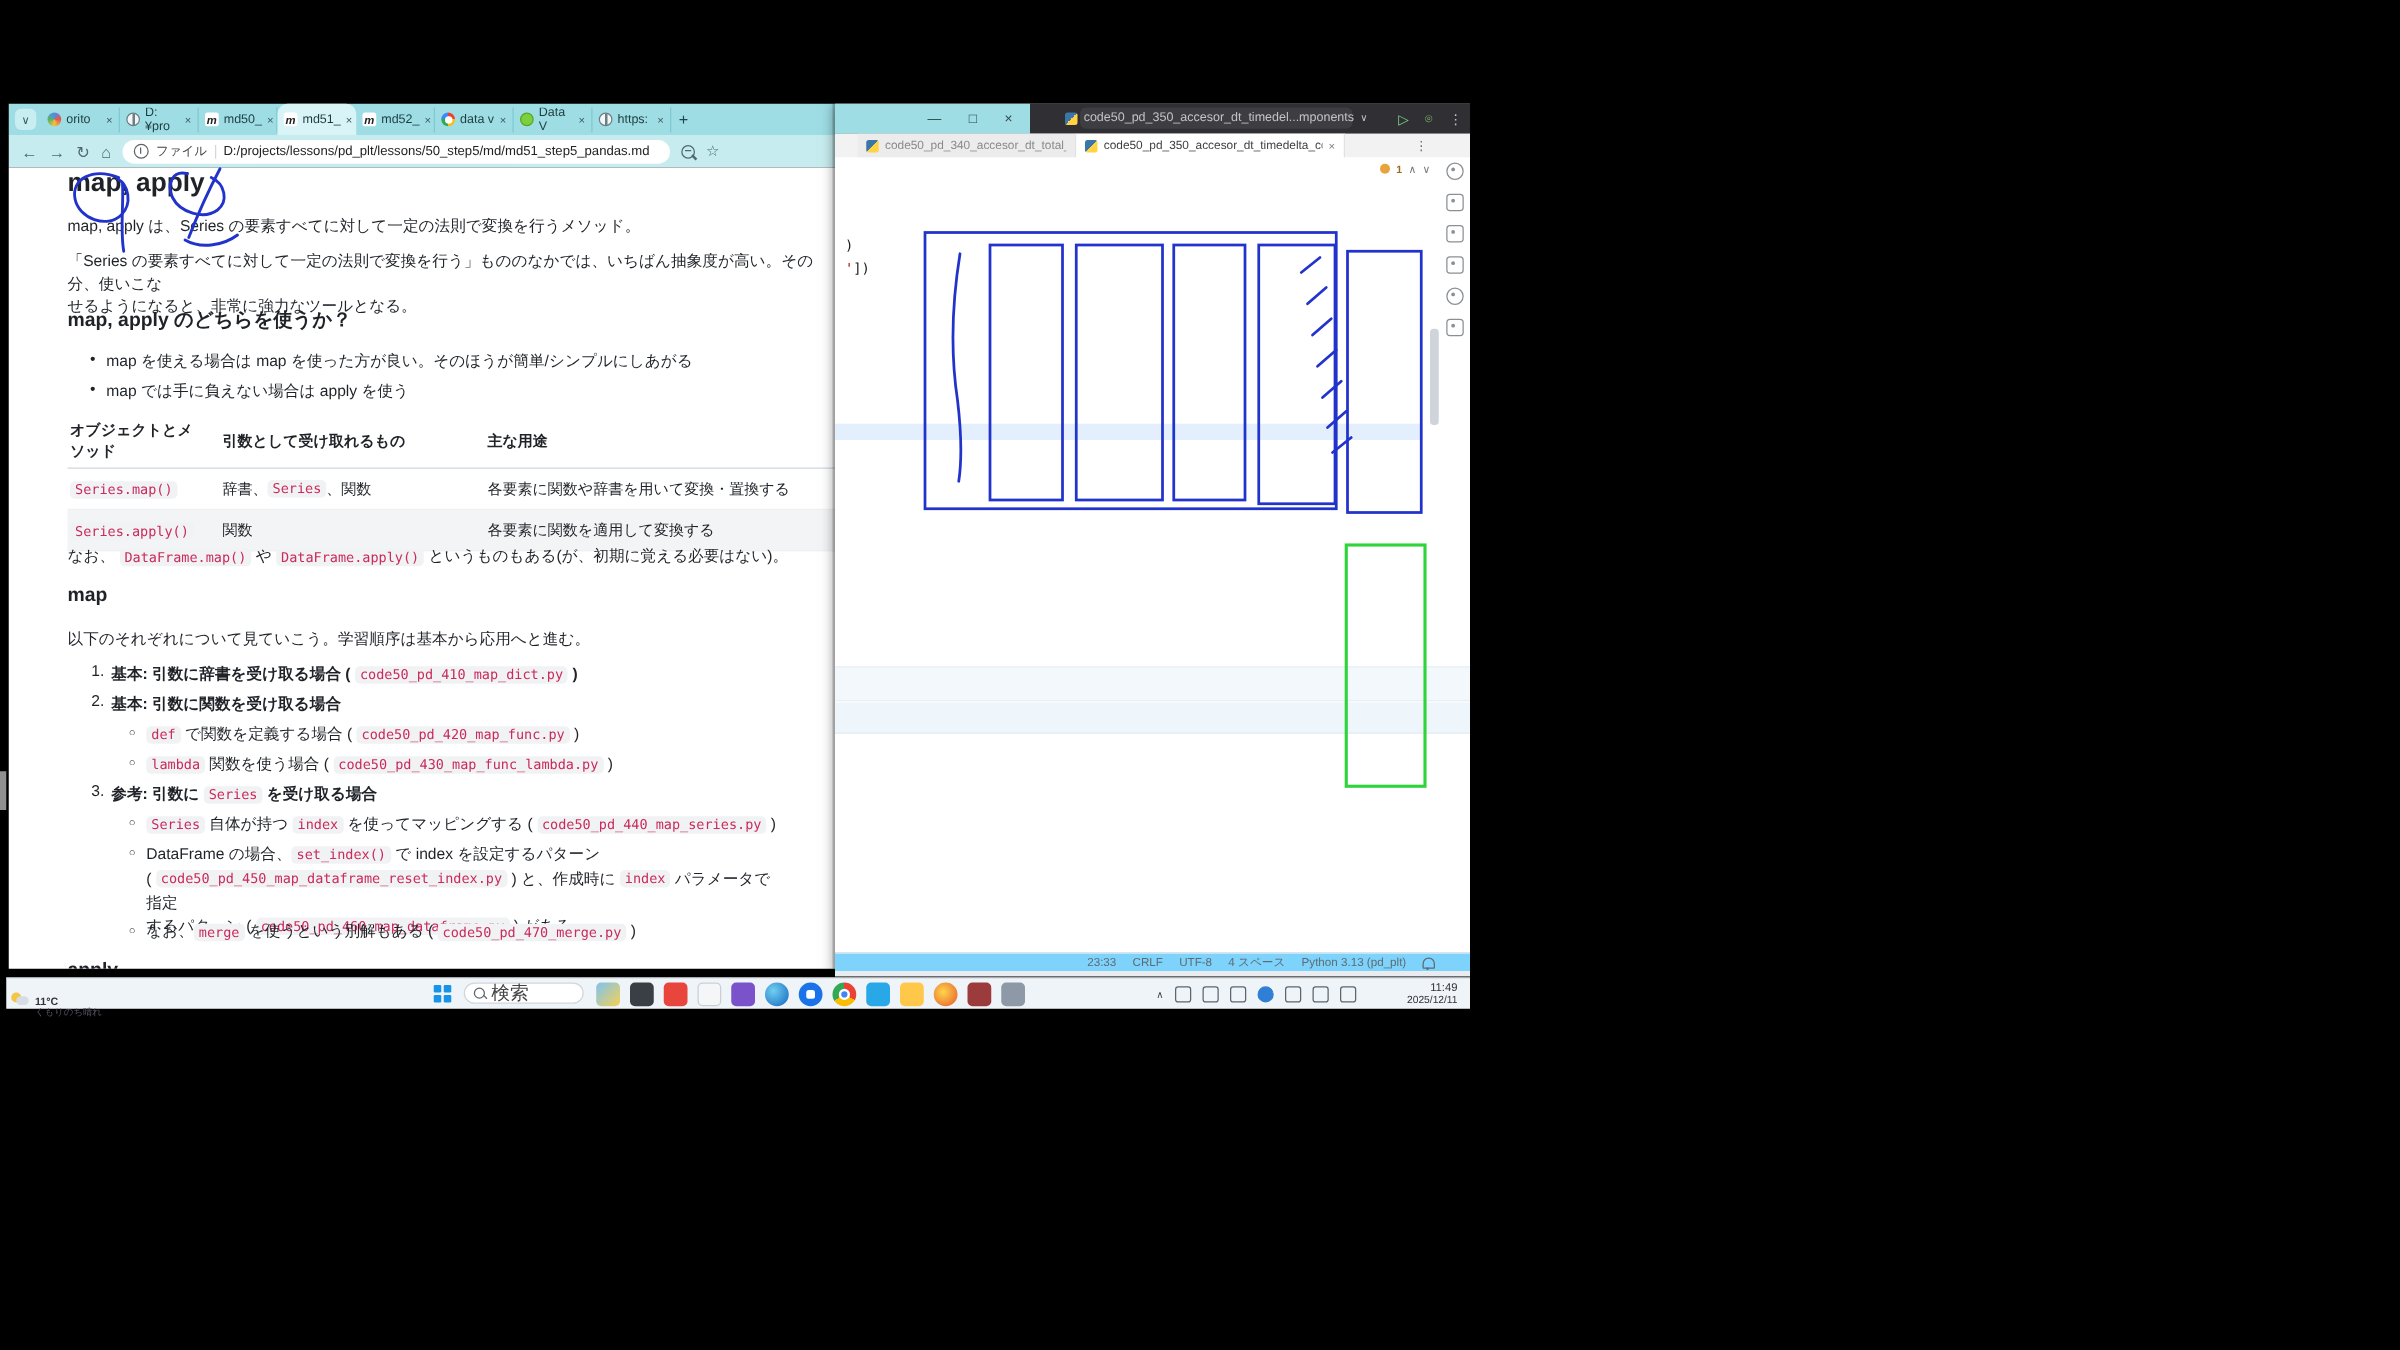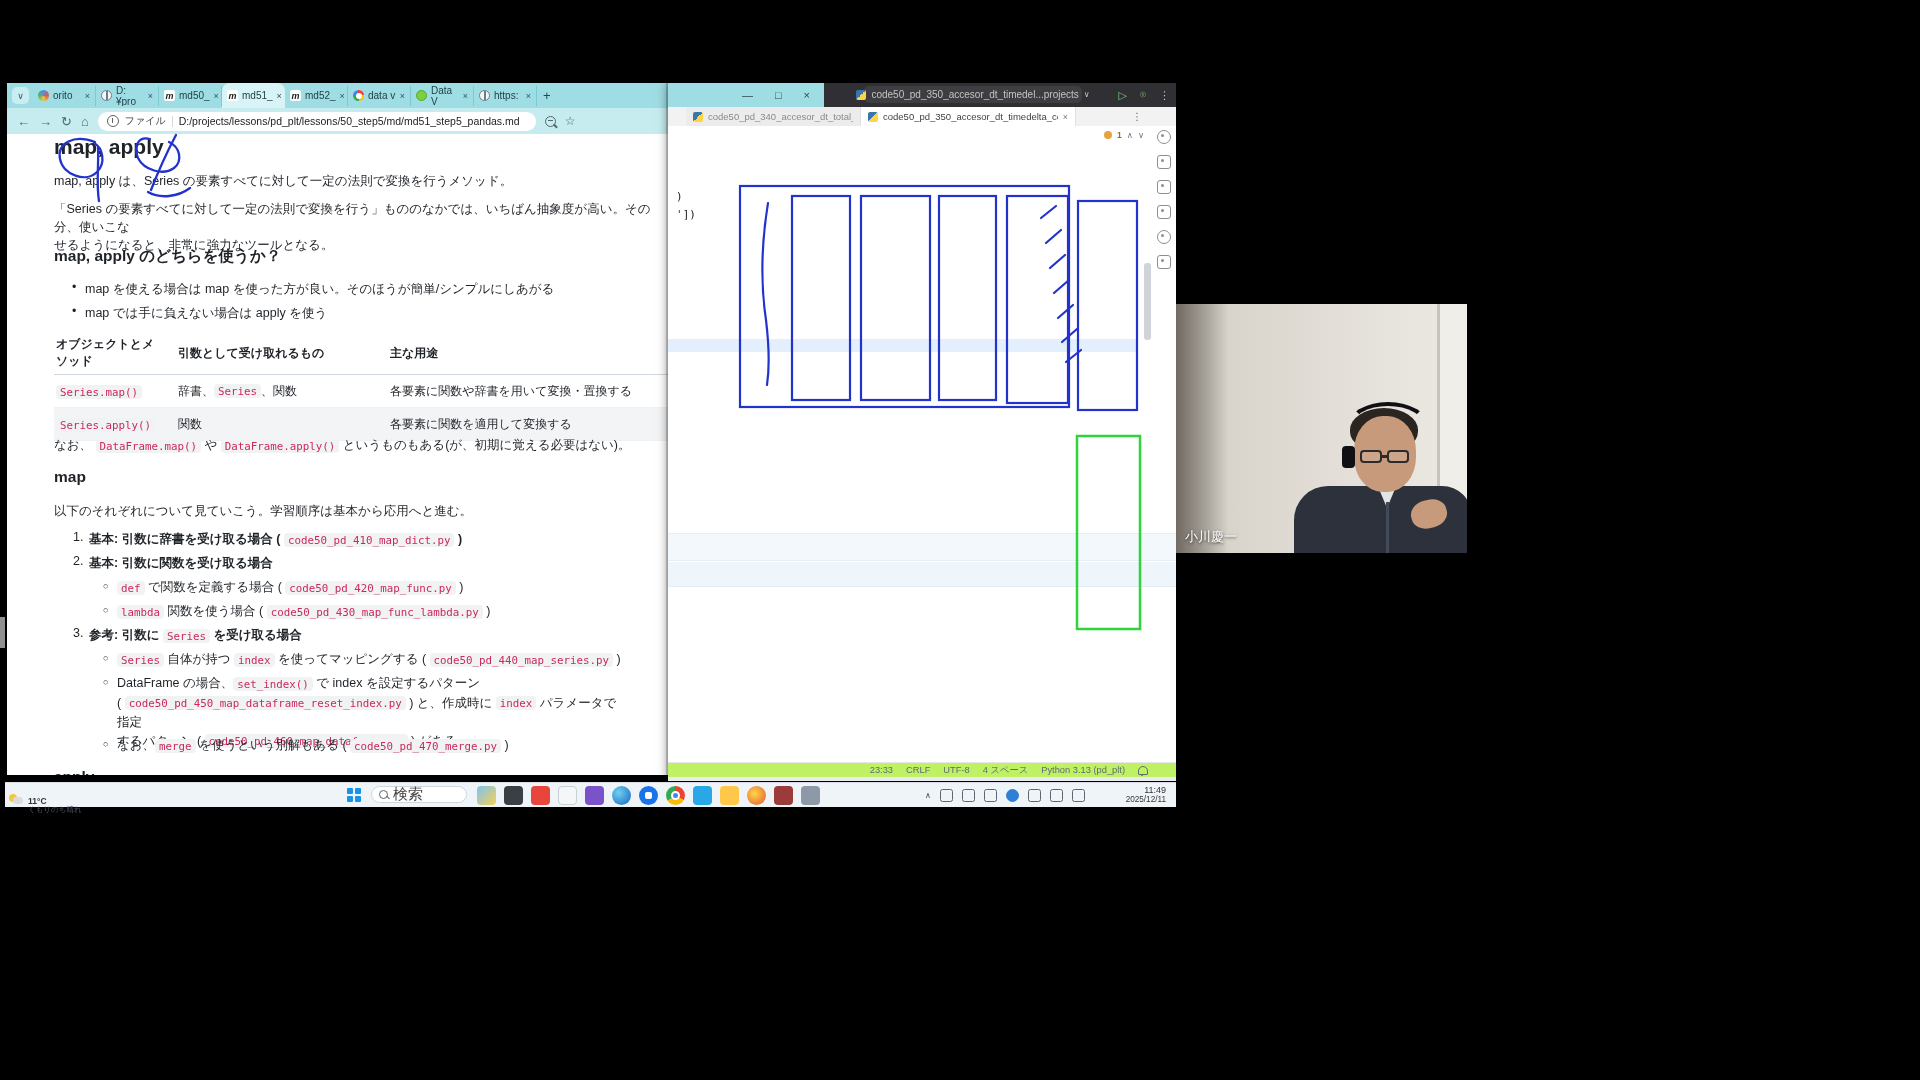--- a/index.html
+++ b/index.html
@@ -73,21 +73,21 @@
   .hl-band2{position:absolute;left:0;top:407px;width:508px;height:26px;background:#f3f8fc;border-top:1px solid #e7eef5;border-bottom:1px solid #e7eef5;}
   .hl-band3{position:absolute;left:0;top:436px;width:508px;height:24px;background:#eef5fb;border-bottom:1px solid #e4ecf4;}
   .vscroll{position:absolute;left:476px;top:137px;width:7px;height:77px;background:#cfd4da;border-radius:3px;}
   .side-strip{position:absolute;left:487px;top:4px;width:18px;display:flex;flex-direction:column;gap:11px;align-items:center;}
   .side-ic{width:12px;height:12px;border:1.4px solid #8a8f94;border-radius:3px;position:relative;}
   .side-ic.round{border-radius:50%;}
   .side-ic:before{content:"";position:absolute;left:3px;top:3px;width:3px;height:3px;background:#8a8f94;border-radius:50%;}
   .findw{position:absolute;left:436px;top:2px;height:13px;display:flex;align-items:center;gap:5px;font-size:8.5px;color:#777;}
   .warn-dot{width:8px;height:8px;border-radius:50%;background:#e8a33d;display:inline-block;}
   .findw .n{color:#9a6b1a;font-weight:bold;}
-  .vs-status{position:absolute;left:0;top:679px;width:100%;height:15px;background:#bef264;border-top:1px solid #e6e6e6;display:flex;align-items:center;justify-content:flex-end;gap:13px;padding-right:28px;box-sizing:border-box;font-size:9.3px;color:#5f6a72;}
+  .vs-status{position:absolute;left:0;top:679px;width:100%;height:15px;background:#7dd3fc;border-top:1px solid #e6e6e6;display:flex;align-items:center;justify-content:flex-end;gap:13px;padding-right:28px;box-sizing:border-box;font-size:9.3px;color:#5f6a72;}
   .bell{width:8px;height:7px;border:1.3px solid #5f6a72;border-radius:5px 5px 1px 1px;position:relative;}
   .bell:before{content:"";position:absolute;left:2px;top:7px;width:2px;height:2px;background:#5f6a72;border-radius:50%;}
   .vs-bottom{position:absolute;left:0;top:694px;width:100%;height:4px;background:#e9ebee;}
   
   #cam{left:1176px;top:304px;width:291px;height:249px;overflow:hidden;background:linear-gradient(90deg,#b9b3a9 0,#d8d3cb 18%,#e3dfd8 55%,#eceae4 100%);}
   .cam-shadow{position:absolute;left:0;top:0;width:52px;height:100%;background:linear-gradient(90deg,rgba(40,34,28,.5),rgba(40,34,28,0));}
   .door-line{position:absolute;left:261px;top:0;width:3px;height:100%;background:#c9c4bb;}
   .door-panel{position:absolute;left:264px;top:0;width:27px;height:100%;background:#f0eee9;}
   .hair{position:absolute;left:174px;top:104px;width:68px;height:44px;border-radius:50% 50% 46% 46%;background:#2a2520;}
   .head{position:absolute;left:178px;top:112px;width:62px;height:76px;border-radius:46%;background:#c79a7b;}
@@ -264,21 +264,21 @@
       <div class="marker sub-mark" style="left:96px;top:605px">○</div>
       <div class="doc-li" style="left:110px;top:602px"><span class="r-t">なお、</span><span class="r-c">merge</span><span class="r-t"> を使うという別解もある ( </span><span class="r-c">code50_pd_470_merge.py</span><span class="r-t"> )</span></div>
       <div class="doc-h2" style="top:634px">apply</div>
     </div>
   </div>
 
   <div id="vscode" class="abs">
     <div class="vs-title">
       <div class="vs-pill">
         <span class="pyicon"></span>
-        <span>code50_pd_350_accesor_dt_timedel...projects</span>
+        <span>code50_pd_350_accesor_dt_timedel...mponents</span>
         <span style="font-size:8px">∨</span>
       </div>
       <div class="vs-actions">
         <span class="run-g">▷</span>
         <span class="bug-g">⌾</span>
         <span class="kebab">⋮</span>
       </div>
 
       <div class="corner">
         <span>—</span>
@@ -325,37 +325,20 @@
       <span>CRLF</span>
       <span>UTF-8</span>
       <span>4 スペース</span>
       <span>Python 3.13 (pd_plt)</span>
       <span class="bell"></span>
     </div>
     <div class="vs-bottom"></div>
   </div>
   <div class="seam abs"></div>
 
-  <div id="cam" class="abs">
-    <div class="door-line"></div>
-    <div class="door-panel"></div>
-    <div class="cam-shadow"></div>
-    <div class="body-t"></div>
-    <div class="collar"></div>
-    <div class="zip"></div>
-    <div class="hair"></div>
-    <div class="head"></div>
-    <div class="band"></div>
-    <div class="cup"></div>
-    <div class="lens l"></div>
-    <div class="lens r"></div>
-    <div class="bridge"></div>
-    <div class="hand"></div>
-    <div class="cam-name">小川慶一</div>
-  </div>
 
   <div id="taskbar" class="abs">
     <div class="weather">
       <span class="wicon"></span>
       <span class="wtxt">
         <span class="wtemp">11°C</span>
         <span class="wdesc">くもりのち晴れ</span>
       </span>
     </div>
     <div class="startlogo">

